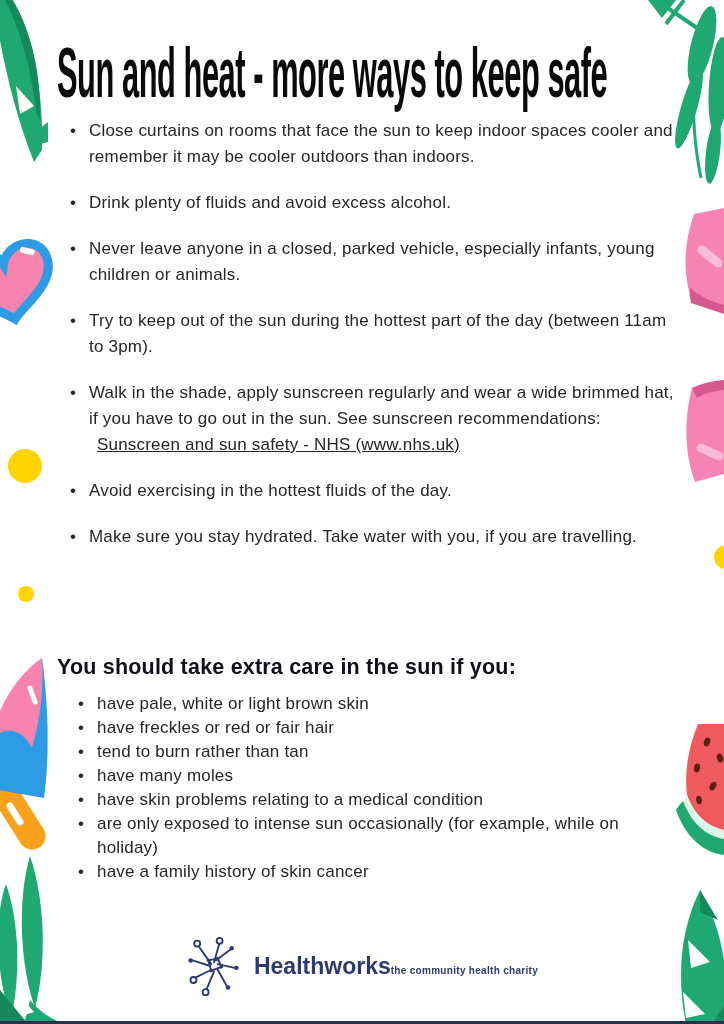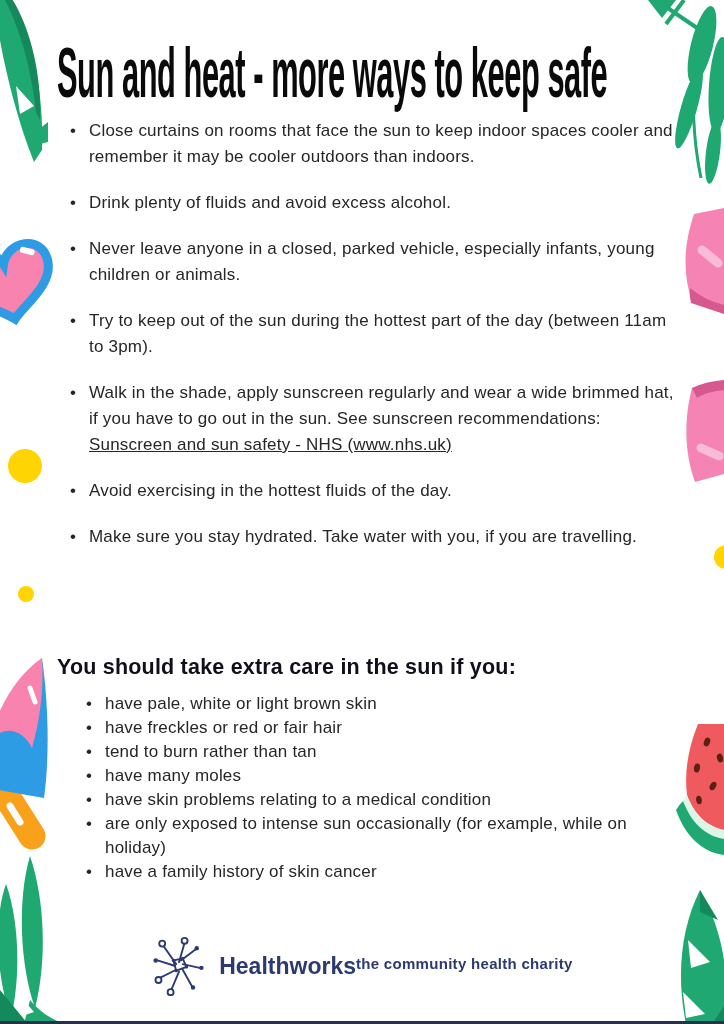--- a/index.html
+++ b/index.html
@@ -14,34 +14,34 @@
      font-weight:bold;color:#0a0a0a;}
   .title-scale{display:inline-block;transform:scaleX(0.44);transform-origin:left top;
      white-space:nowrap;letter-spacing:-1px;}
 
   ul{list-style:none;margin:0;padding:0;}
   li{position:relative;padding-left:21px;color:#262626;letter-spacing:0.2px;}
   li::before{content:"\2022";position:absolute;left:2px;color:#262626;}
 
   .tips{position:absolute;left:68px;top:118px;width:612px;}
   .tips li{font-size:17px;line-height:26px;margin-bottom:20px;}
-  .tip-link{text-decoration:underline;}
+  .tip-link{text-decoration:underline;margin-left:8px;}
   .tip-link:empty{display:none;}
 
   h2{position:absolute;left:57px;top:654px;margin:0;font-size:21.5px;line-height:26px;
      font-weight:bold;color:#10101a;letter-spacing:0.2px;}
 
-  .care{position:absolute;left:84px;top:692px;width:600px;}
+  .care{position:absolute;left:76px;top:692px;width:600px;}
   .care li{font-size:17px;line-height:24px;margin:0;}
 
   .footer{position:absolute;left:0;top:936px;width:724px;display:flex;
      justify-content:center;align-items:center;gap:12px;}
   .footer-text{display:flex;flex-direction:row;}
   .brand{font-size:23px;font-weight:bold;color:#2b3a70;line-height:26px;}
-  .tagline{font-size:15px;font-weight:bold;color:#2b3a70;letter-spacing:0.3px;margin-top:2px;}
+  .tagline{font-size:10px;font-weight:bold;color:#2b3a70;letter-spacing:0.3px;margin-top:12px;}
 </style>
 </head>
 <body>
 
 <svg class="deco" width="724" height="1024" viewBox="0 0 724 1024">
 
   <g>
     <path d="M 6,-4 C 30,28 44,85 42,150 L 34,162 C 14,112 0,50 -6,2 Z" fill="#1fa871"></path>
     <path d="M 4,-2 C 20,28 32,72 36,112 L 40,120 C 42,70 28,22 10,-4 Z" fill="#148a5c"></path>
     <path d="M 16,86 L 34,106 L 20,114 Z" fill="#ffffff"></path>

